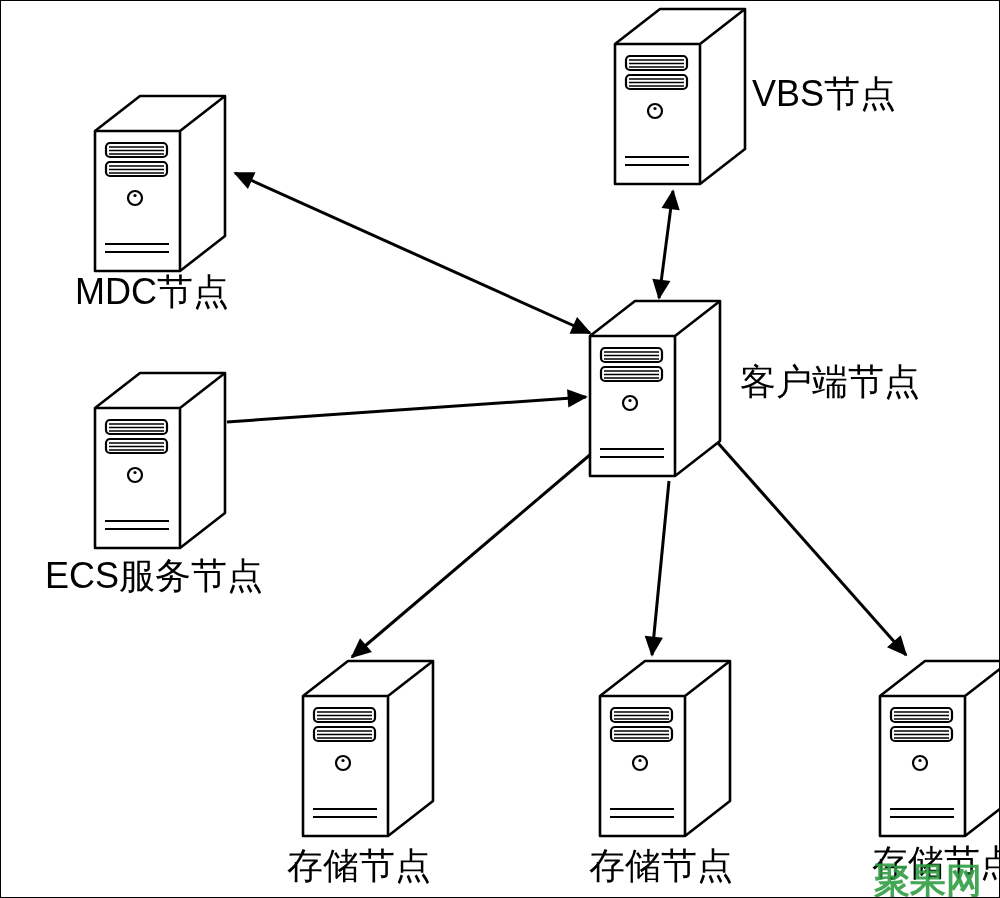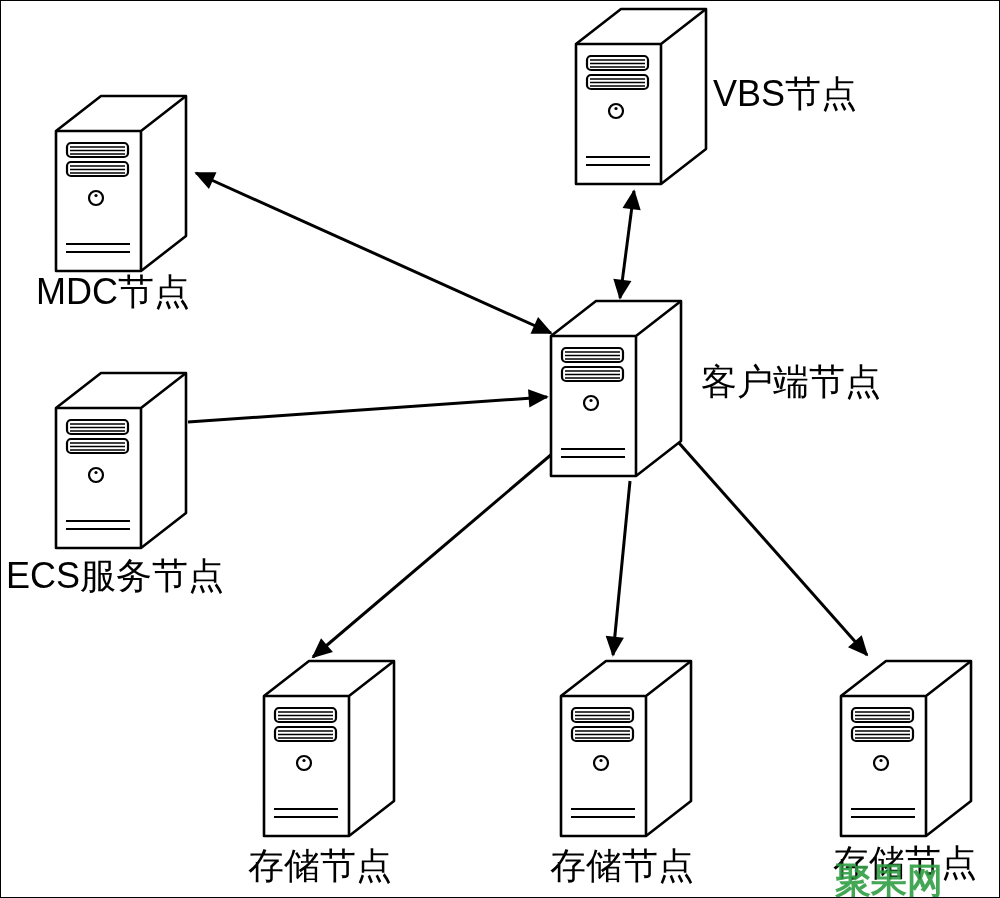--- a/index.html
+++ b/index.html
@@ -8,20 +8,21 @@
     background: #ffffff;
   }
   .canvas {
     width: 1000px;
     height: 898px;
     position: relative;
     background: #ffffff;
     border: 1px solid #000;
     box-sizing: border-box;
     overflow: hidden;
+    padding-left: 39px;
   }
   svg { display: block; }
   .node-label {
     font-family: "Liberation Sans", sans-serif;
     font-size: 36px;
     fill: #000000;
   }
   .watermark-text {
     font-family: "Liberation Sans", sans-serif;
     font-size: 36px;

